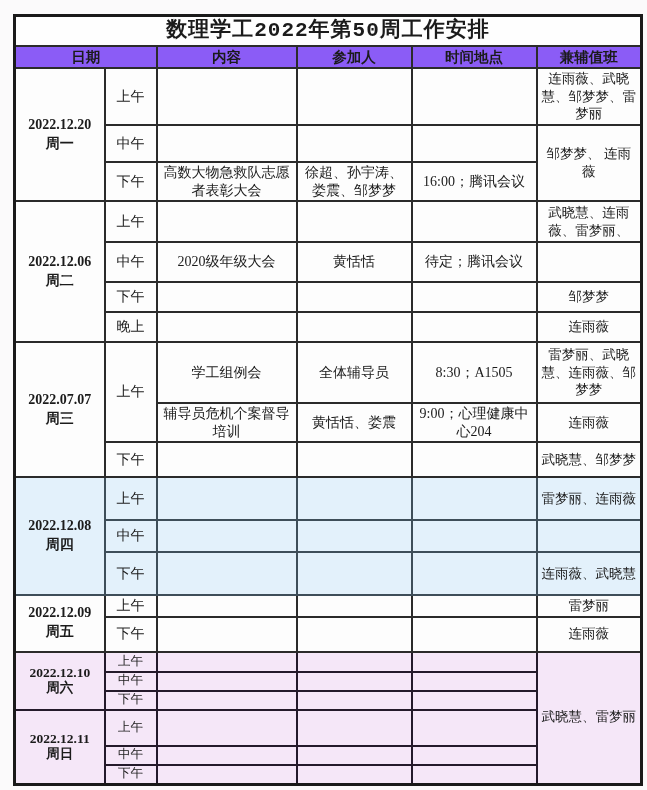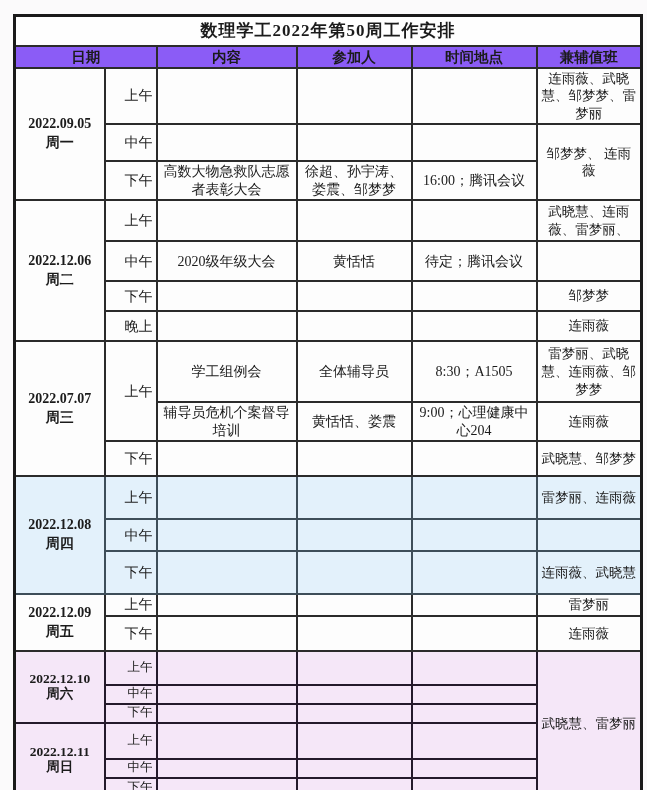--- a/index.html
+++ b/index.html
@@ -22,36 +22,36 @@
   td, th {
     border: 2px solid #2b2b2b;
     text-align: center;
     vertical-align: middle;
     padding: 1px 3px;
     font-size: 14px;
     line-height: 1.25;
     overflow: hidden;
   }
   .title-cell {
-    font-family: Liberation Serif, serif;
+    font-family: Liberation Mono, monospace;
     font-weight: bold;
-    font-size: 17px;
+    font-size: 21px;
     letter-spacing: 1px;
     height: 30px;
     background: #fefefe;
   }
   .head-cell {
     font-family: "Liberation Sans", "DejaVu Sans", sans-serif;
     font-weight: bold;
     font-size: 14.5px;
     height: 22px;
     background: #8b5cf6;
   }
   .c-date { font-weight: bold; font-size: 14px; line-height: 1.35; }
-  .c-period { font-size: 14px; text-align: right; }
+  .c-period { font-size: 14px; }
   .c-duty { font-size: 13.5px; line-height: 1.3; }
   .bg-blue td { background: var(--thursday_bg, #e3f1fb); }
   .bg-blue td { border-color: #3e4e59; }
   .bg-pink td { background: var(--weekend_bg, #f5e7f8); }
   .bg-pink td { border-color: #241a2b; }
   .r-weekend td { font-size: 12.5px; line-height: 1.1; }
   .r-weekend .c-date { font-size: 13.5px; }
   .r-weekend .c-duty { font-size: 13.5px; margin-top: 15px; }
 </style>
 </head>
@@ -75,21 +75,21 @@
   <tr>
     <td class="head-cell" colspan="2">日期</td>
     <td class="head-cell">内容</td>
     <td class="head-cell">参加人</td>
     <td class="head-cell">时间地点</td>
     <td class="head-cell">兼辅值班</td>
   </tr>
 
   <tr style="height:55px">
     <td class="c-date" rowspan="3">
-      <div>2022.09.05</div>
+      <div>2022.12.20</div>
       <div>周一</div>
     </td>
     <td class="c-period">上午</td>
     <td></td>
     <td></td>
     <td></td>
     <td class="c-duty">连雨薇、武晓慧、邹梦梦、雷梦丽</td>
   </tr>
   <tr style="height:37px">
     <td class="c-period">中午</td>
@@ -201,21 +201,21 @@
     <td class="c-duty">雷梦丽</td>
   </tr>
   <tr style="height:35px">
     <td class="c-period">下午</td>
     <td></td>
     <td></td>
     <td></td>
     <td class="c-duty">连雨薇</td>
   </tr>
 
-  <tr class="bg-pink r-weekend" style="height:34px">
+  <tr class="bg-pink r-weekend" style="height:20px">
     <td class="c-date" rowspan="3">
       <div>2022.12.10</div>
       <div>周六</div>
     </td>
     <td class="c-period">上午</td>
     <td></td>
     <td></td>
     <td></td>
     <td class="c-duty" rowspan="6">武晓慧、雷梦丽</td>
   </tr>

